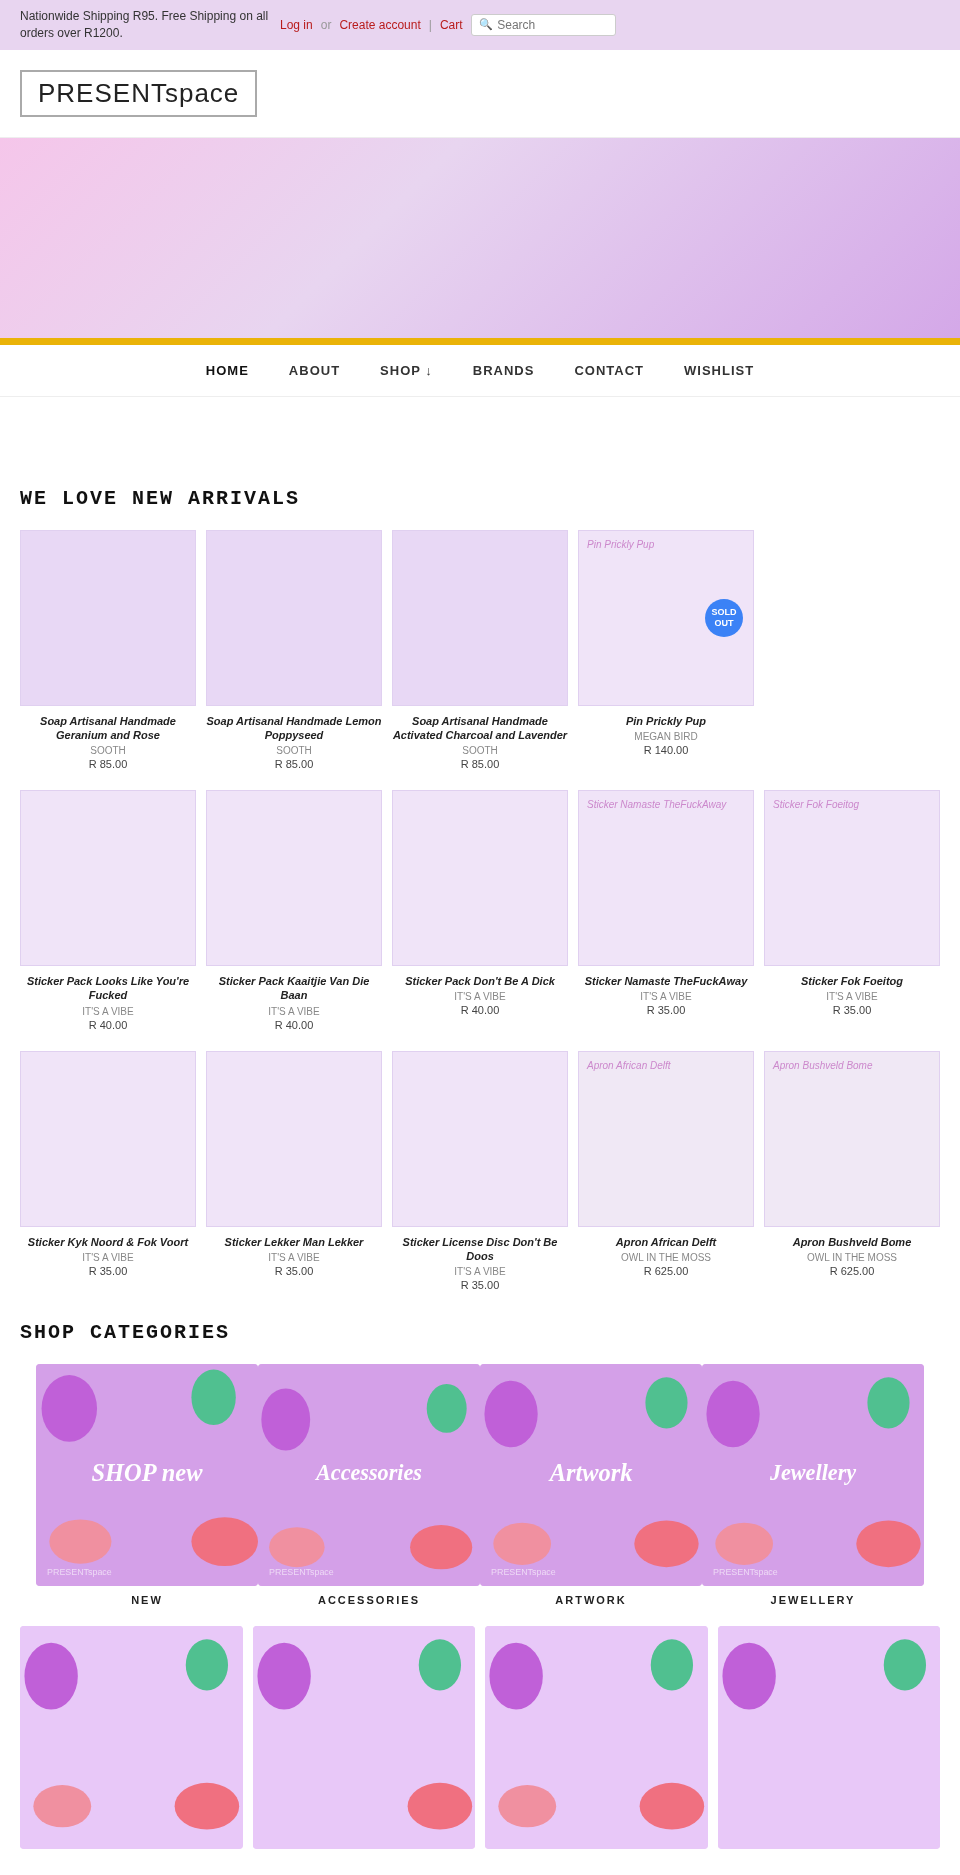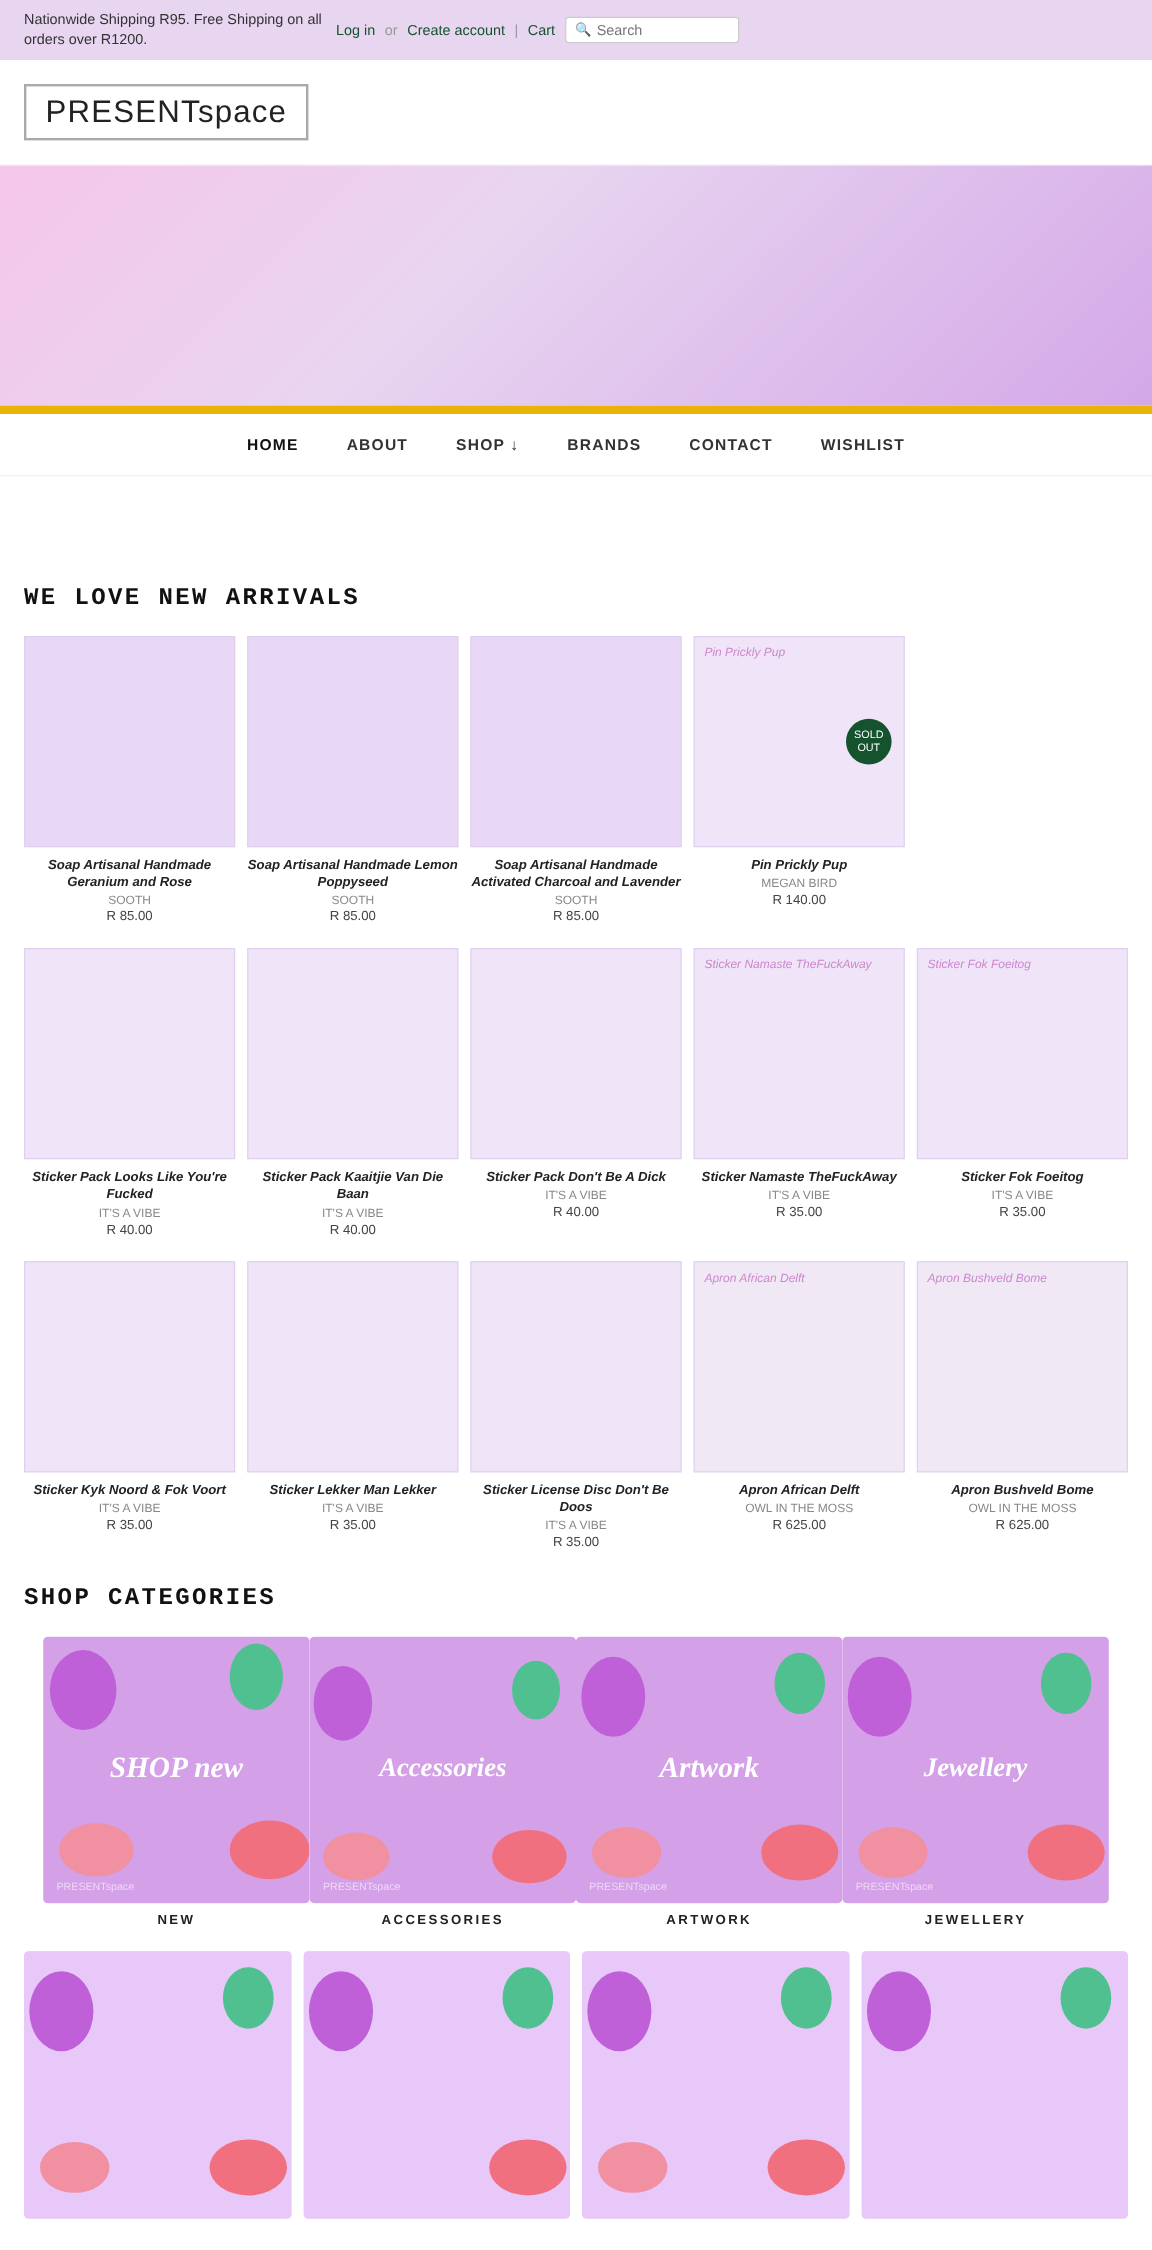--- a/index.html
+++ b/index.html
@@ -9,21 +9,21 @@
     .top-bar {
       background: #e8d5f0;
       padding: 8px 20px;
       display: flex;
       justify-content: flex-start;
       align-items: center;
       font-size: 12px;
     }
     .top-bar-shipping { color: #333; max-width: 260px; line-height: 1.4; }
     .top-bar-right { display: flex; align-items: center; gap: 8px; font-size: 12px; }
-    .top-bar-right a { color: #14532d; text-decoration: none; }
+    .top-bar-right a { color: #b91c1c; text-decoration: none; }
     .top-bar-right .separator { color: #999; }
     .cart-link { color: #555; text-decoration: none; }
     .search-box {
       border: 1px solid #ccc;
       border-radius: 3px;
       padding: 3px 8px;
       font-size: 12px;
       display: flex;
       align-items: center;
       background: #fff;
@@ -143,24 +143,24 @@
       right: 8px;
       font-size: 10px;
       color: #cc88cc;
       font-style: italic;
     }
     .sold-out-badge {
       position: absolute;
       top: 50%;
       right: 10px;
       transform: translateY(-50%);
-      background: #14532d;
+      background: #3b82f6;
       color: #fff;
       font-size: 9px;
-      font-weight: normal;
+      font-weight: bold;
       width: 38px;
       height: 38px;
       border-radius: 50%;
       display: flex;
       align-items: center;
       justify-content: center;
       text-align: center;
       line-height: 1.2;
     }
     .product-title {

